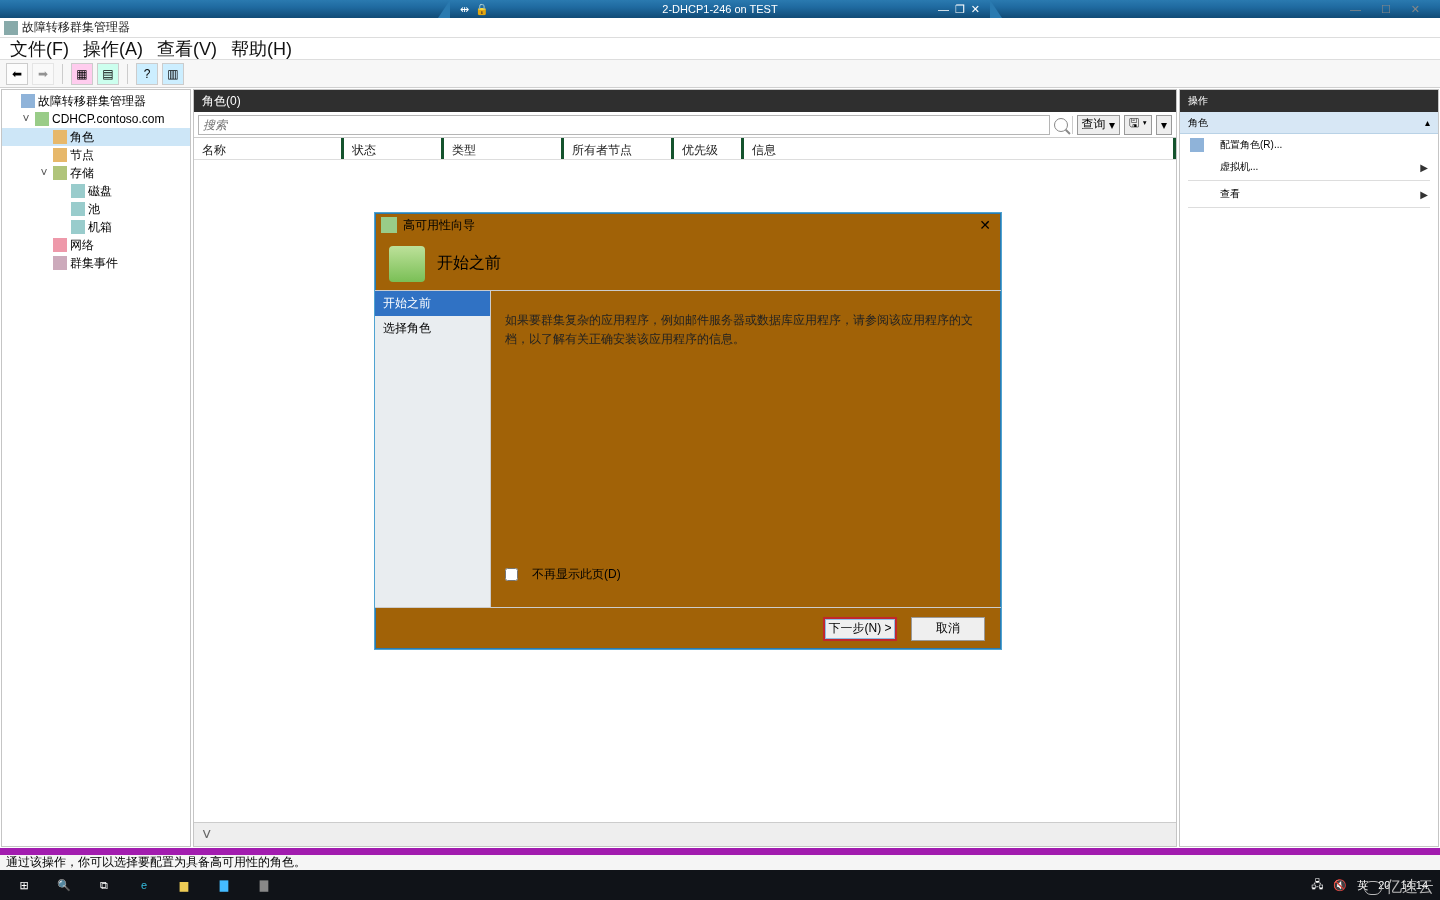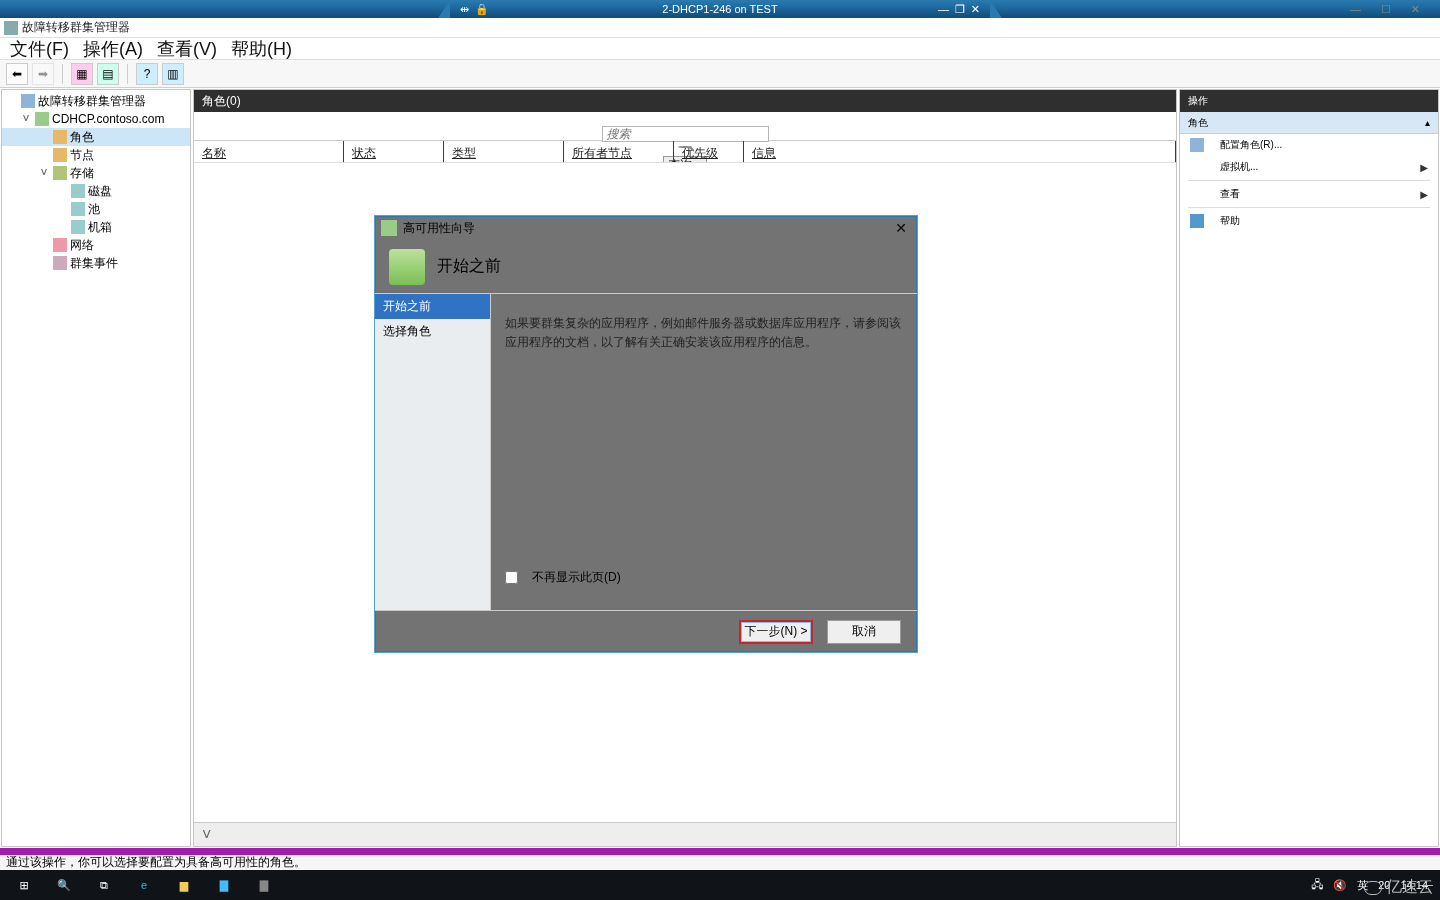--- a/index.html
+++ b/index.html
@@ -25,40 +25,40 @@
 .work{display:flex; height: calc(100% - 18px - 20px - 22px - 28px - 22px - 30px);}
 .tree{width:190px; border:1px solid #c5c5c5; margin:1px; background:#fff; font-size:12px; padding:2px 0; overflow:hidden;}
 .tree .row{display:flex;align-items:center;height:18px; padding-left:4px; gap:3px; white-space:nowrap;}
 .tree .row .tw{width:12px;text-align:center;color:#555;}
 .tree .row .ic{width:14px;height:14px;background:#8fb3d9;display:inline-block;}
 .tree .sel{background:#cde6f7;}
 .tree .ind1{padding-left:18px;} .tree .ind2{padding-left:36px;} .tree .ind3{padding-left:54px;}
 
 .center{flex:1; border:1px solid #c5c5c5; margin:1px; display:flex; flex-direction:column; background:#fff;}
 .center-hdr{height:22px;background:#2f2f2f;color:#fff;font-size:12px;display:flex;align-items:center;padding:0 8px;}
-.search-row{height:26px;display:flex;align-items:center;border-bottom:1px solid #ccc;padding:14px 4px;gap:4px;font-size:12px;flex-direction:column;}
+.search-row{height:26px;display:flex;align-items:center;border-bottom:1px solid #ccc;padding:0 4px;gap:4px;font-size:12px;}
 .search-row input{flex:1;height:20px;border:1px solid #b5b5b5;padding:0 4px;color:#888;font-style:italic;font-size:12px;}
 .sb-btn{border:1px solid #999;height:20px;padding:0 4px;display:flex;align-items:center;background:#eee;font-size:12px;}
 .cols{height:22px;display:flex;font-size:12px;color:#222;border-bottom:1px solid #ddd;}
-.cols div{padding:4px 8px;border-right:1px solid #14532d;text-decoration:underline;}
+.cols div{padding:4px 8px;border-right:3px solid #14532d;}
 .center-body{flex:1;position:relative;background:#fff;}
 .center-footer{height:24px;border-top:1px solid #ccc;display:flex;align-items:center;padding:0 8px;background:#eee;}
 .center-footer .chev{color:#666;}
 
 .actions{width:260px;border:1px solid #c5c5c5;margin:1px;background:#fff;font-size:10px;display:flex;flex-direction:column;}
 .actions-hdr{height:22px;background:#2f2f2f;color:#fff;display:flex;align-items:center;padding:0 8px;}
 .actions-sub{height:22px;background:#d7e7f5;display:flex;align-items:center;justify-content:space-between;padding:0 8px;border-bottom:1px solid #b9d2e6;}
 .actions .ai{height:22px;display:flex;align-items:center;gap:16px;padding:0 10px;}
 .actions .ai .ic{width:14px;height:14px;background:#8fb3d9;}
 .actions .ai .arrow{margin-left:auto;color:#333;}
 
 .status-bar{height:22px;border-top:7px solid #a21caf;display:flex;align-items:center;font-size:12px;padding:0 6px;background:#f5f5f5;}
 
 
-.wizard{position:absolute; left:180px; top:52px; width:544px; height:438px; background:#737373; border:1px solid #4fa3d1; box-shadow:0 0 0 1px #2a7ab0 inset; font-size:12px; display:flex; flex-direction:column;}
+.wizard{position:absolute; left:180px; top:52px; width:628px; height:438px; background:#a16207; border:1px solid #4fa3d1; box-shadow:0 0 0 1px #2a7ab0 inset; font-size:12px; display:flex; flex-direction:column;}
 .wz-title{height:24px;display:flex;align-items:center;padding:0 6px;gap:6px;}
 .wz-title .x{margin-left:auto;font-size:14px;padding:0 4px;}
 .wz-head{height:54px;display:flex;align-items:center;padding:0 14px;gap:12px;border-bottom:1px solid #ccc;}
 .wz-head .big-ic{width:36px;height:36px;background:linear-gradient(#bde19a,#7abf56);border-radius:4px;}
 .wz-body{flex:1;display:flex;}
 .wz-nav{width:116px;background:#e9edf0;border-right:1px solid #ccc;}
 .wz-nav div{padding:4px 8px;font-size:12px;}
 .wz-nav .on{background:#3072c4;color:#fff;}
 .wz-main{flex:1;padding:10px 14px;line-height:1.55;color:#222;}
 .wz-chk{position:absolute;left:130px;bottom:66px;display:flex;align-items:center;gap:14px;font-size:12px;}
@@ -247,24 +247,20 @@
         <span>虚拟机...</span>
         <span class="arrow">▶</span>
       </div>
     <div style="height:1px;background:#ddd;margin:2px 8px"></div>
     <div class="ai">
         <span style="width:14px"></span>
         <span>查看</span>
         <span class="arrow">▶</span>
       </div>
     <div style="height:1px;background:#ddd;margin:2px 8px"></div>
-    <div class="ai">
-        <span class="ic" style="background:#59c"></span>
-        <span>帮助</span>
-      </div>
   </div>
 </div>
 
 <div class="status-bar">
   <span>通过该操作，你可以选择要配置为具备高可用性的角色。</span>
 </div>
 
 <div class="taskbar">
   <div class="tb">⊞</div>
   <div class="tb">🔍</div>

